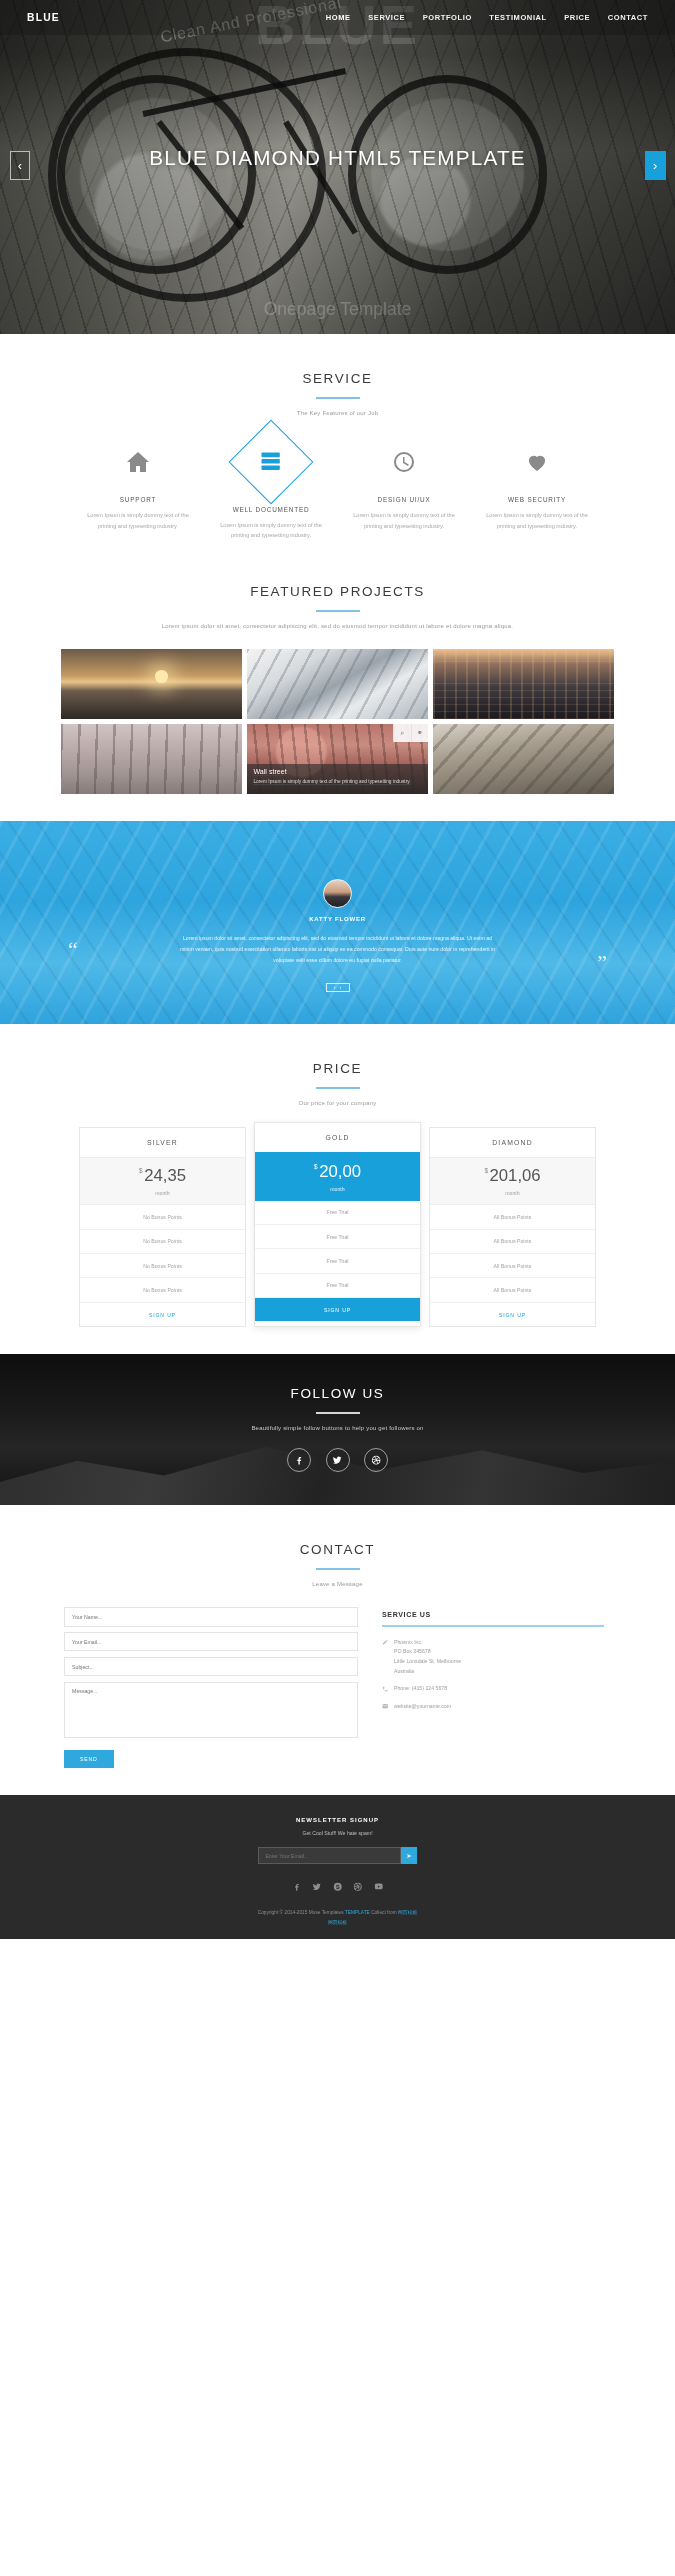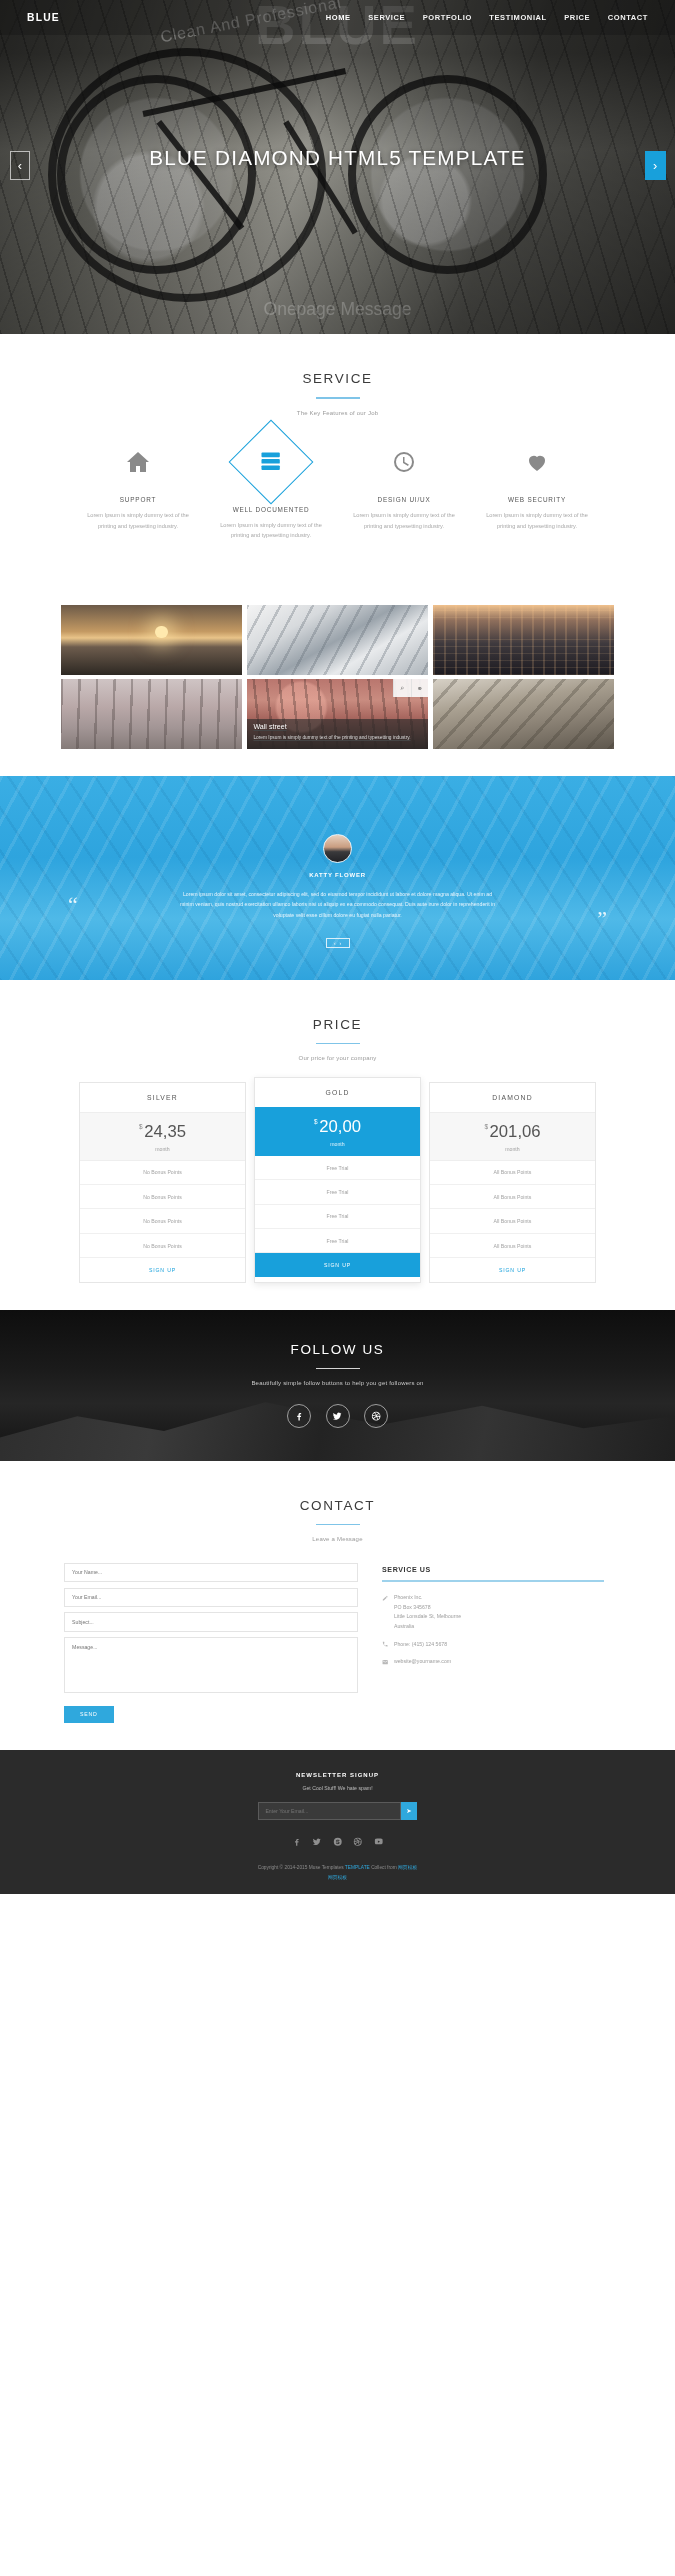--- a/index.html
+++ b/index.html
@@ -189,21 +189,21 @@
     <div class="hero-bg"></div>
     <div class="wheel left"></div>
     <div class="wheel right"></div>
     <div class="frame" style="left:143px;top:111px;width:207px;height:5.6px;transform:rotate(-12deg);"></div>
     <div class="frame" style="left:159px;top:119px;width:135px;height:5.6px;transform:rotate(52deg);"></div>
     <div class="frame" style="left:286px;top:119px;width:131px;height:5.6px;transform:rotate(58deg);"></div>
     <div class="hero-shade"></div>
 
     <div class="hero-ghost">BLUE</div>
     <div class="hero-ghost2">Clean And Professional</div>
-    <div class="hero-ghost3">Onepage Message</div>
+    <div class="hero-ghost3">Onepage Template</div>
 
     <nav class="navbar">
       <div class="brand">BLUE</div>
       <div class="nav-links">
         <a href="#">HOME</a>
         <a href="#">SERVICE</a>
         <a href="#">PORTFOLIO</a>
         <a href="#">TESTIMONIAL</a>
         <a href="#">PRICE</a>
         <a href="#">CONTACT</a>
@@ -265,20 +265,25 @@
               <path d="M12 21s-8-5.1-8-10.2A4.8 4.8 0 0 1 12 7a4.8 4.8 0 0 1 8 3.8C20 15.9 12 21 12 21z"></path>
             </svg>
         </div>
         <div class="svc-name">WEB SECURITY</div>
         <div class="svc-text">Lorem Ipsum is simply dummy text of the printing and typesetting industry.</div>
       </div>
     </div>
   </section>
 
   <section class="section" style="padding-top:16px;">
+    <div class="sec-head">
+      <h2 class="sec-title">FEATURED PROJECTS</h2>
+      <div class="sec-rule"></div>
+      <p class="sec-sub">Lorem ipsum dolor sit amet, consectetur adipiscing elit, sed do eiusmod tempor incididunt ut labore et dolore magna aliqua.</p>
+    </div>
 
     <div class="grid">
       <div class="tile p0"></div>
       <div class="tile p1"></div>
       <div class="tile p2"></div>
       <div class="tile p3"></div>
       <div class="tile p4">
         <div class="tile-actions">
           <div class="tile-act">⌕</div>
           <div class="tile-act">⚭</div>

